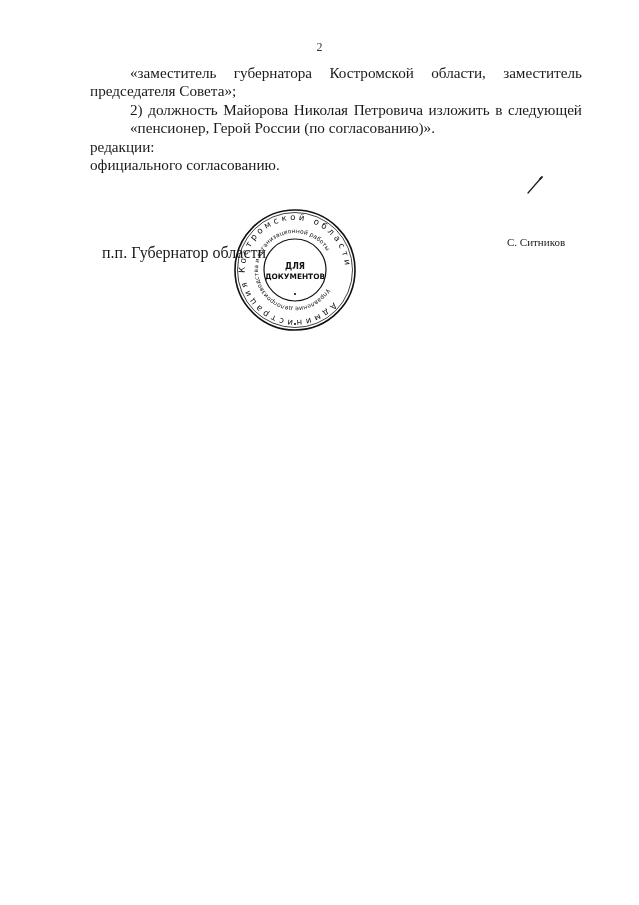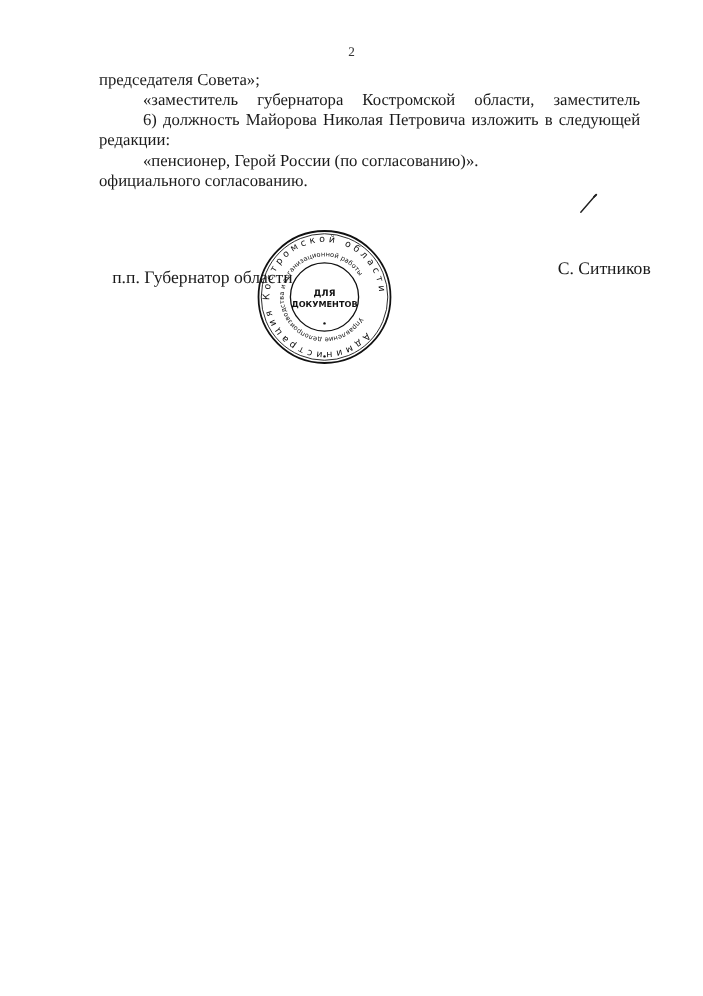--- a/index.html
+++ b/index.html
@@ -48,21 +48,21 @@
     .sign-left {
       position: absolute;
       left: 102px;
       top: 244px;
       font-size: 16px;
     }
     .sign-right {
       position: absolute;
       left: 507px;
       top: 236px;
-      font-size: 16px;
+      font-size: 11px;
     }
     .pen-mark {
       position: absolute;
       left: 526px;
       top: 175px;
       width: 18px;
       height: 20px;
     }
     .stamp {
       position: absolute;
@@ -78,27 +78,27 @@
   </style>
 </head>
 <body>
 
 <div>
 
   <div class="page-number">2</div>
 
   <div class="body-text">
 
+    <span class="line indent justify">«заместитель губернатора Костромской области, заместитель</span>
     <span class="line">председателя Совета»;</span>
-    <span class="line indent justify">«заместитель губернатора Костромской области, заместитель</span>
 
-    <span class="line indent justify">6) должность Майорова Николая Петровича изложить в следующей</span>
+    <span class="line indent justify">2) должность Майорова Николая Петровича изложить в следующей</span>
+    <span class="line indent">«пенсионер, Герой России (по согласованию)».</span>
+
     <span class="line">редакции:</span>
-
-    <span class="line indent">«пенсионер, Герой России (по согласованию)».</span>
 
     <span class="line">официального согласованию.</span>
   </div>
 
   <svg class="pen-mark" viewBox="0 0 18 20">
     <path d="M2 18 L15 3" stroke="#222" stroke-width="1.3" fill="none" stroke-linecap="round"></path>
     <path d="M14 4 L16 2" stroke="#222" stroke-width="1.8" fill="none" stroke-linecap="round"></path>
   </svg>
 
   <div class="sign-left">п.п. Губернатор области</div>

